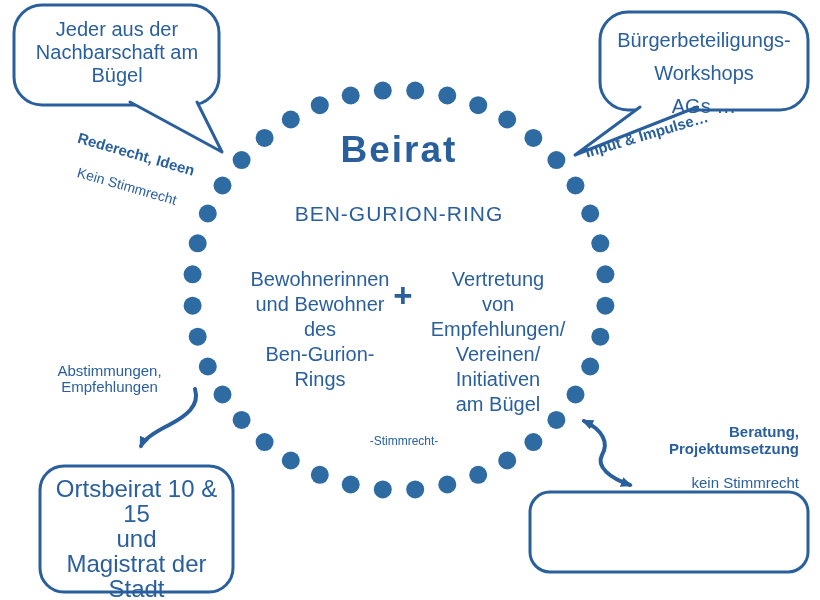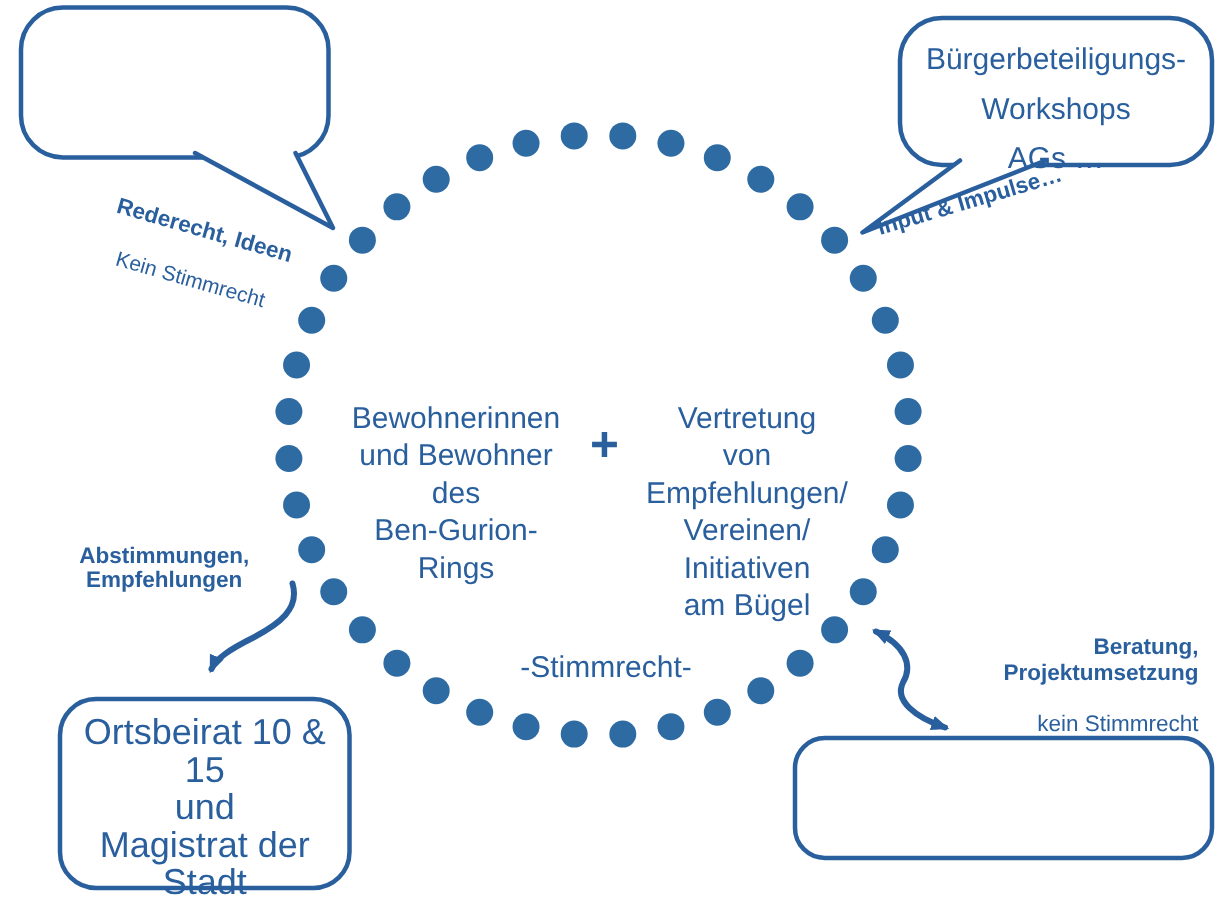--- a/index.html
+++ b/index.html
@@ -19,35 +19,35 @@
   .shape{fill:#ffffff;stroke:var(--accent);stroke-width:3;}
   .tail{fill:#ffffff;stroke:var(--accent);stroke-width:3;stroke-linejoin:round;stroke-linecap:round;}
   .arrow{fill:none;stroke:var(--accent);stroke-width:4;stroke-linecap:round;}
   marker path{fill:var(--accent);stroke:none;}
   .txt{position:absolute;white-space:pre-line;text-align:center;color:var(--accent);}
   .bold{font-weight:bold;}
 
   .title       {left:299px;top:129px;width:200px;font-size:37px;font-weight:bold;letter-spacing:2px;}
   .sub1        {left:289px;top:176px;width:220px;font-size:21px;letter-spacing:3.5px;}
   .sub2        {left:289px;top:202px;width:220px;font-size:21px;letter-spacing:1px;}
-  .left-group  {left:224px;top:267px;width:160px;font-size:20px;line-height:25px;}
+  .left-group  {left:240px;top:267px;width:160px;font-size:20px;line-height:25px;}
   .plus        {left:389px;top:279px;width:28px;font-size:33px;font-weight:bold;line-height:1;}
   .right-group {left:419px;top:267px;width:158px;font-size:20px;line-height:25px;}
-  .voting      {left:319px;top:434px;width:170px;font-size:20px;}
+  .voting      {left:319px;top:434px;width:170px;font-size:12px;}
 
   .bubble-tl-text{left:22px;top:18px;width:190px;font-size:20px;line-height:23px;}
   .bubble-tr-text{left:605px;top:24px;width:198px;font-size:20px;line-height:33px;}
   .box-bl-text  {left:44px;top:476px;width:185px;font-size:24px;line-height:25px;}
   .box-br-text  {left:534px;top:504px;width:270px;font-size:20px;line-height:25px;}
 
   .ann-tl{left:76px;top:110px;width:140px;line-height:17px;transform:rotate(16deg);transform-origin:left top;}
   .ann-tl .l1{font-size:15px;font-weight:bold;}
   .ann-tl .l2{font-size:14px;}
   .ann-tr{left:577px;top:146px;width:140px;font-size:15px;font-weight:bold;transform:rotate(-16.5deg);transform-origin:left top;}
-  .ann-bl{left:42px;top:363px;width:135px;font-size:15px;font-weight:bold;line-height:16px;}
+  .ann-bl{left:42px;top:363px;width:135px;font-size:15px;font-weight:normal;line-height:16px;}
   .ann-br{left:629px;top:406px;width:170px;text-align:right;font-size:15px;line-height:17px;}
 </style>
 </head>
 <body>
 
 <div class="stage">
 
   <svg width="820" height="600" viewBox="0 0 820 600">
     <defs>
       <marker id="ah" markerUnits="userSpaceOnUse" markerWidth="16" markerHeight="14" refX="9" refY="5" orient="auto-start-reverse">
@@ -110,33 +110,38 @@
 
     <rect class="shape" x="40" y="466" width="193" height="126" rx="24"></rect>
 
     <rect class="shape" x="530" y="492" width="278" height="80" rx="20"></rect>
 
     <path class="arrow" marker-end="url(#ah)" d="M195,389 C200,406 186,416 169,425 C153,433 144,439 141,446"></path>
 
     <path class="arrow" marker-start="url(#ah)" marker-end="url(#ah)" d="M584,421 C603,430 609,443 602,455 C596,467 610,478 630,485"></path>
   </svg>
 
+  <div class="txt title">Beirat</div>
+  <div class="txt sub2">BEN-GURION-RING</div>
   <div class="txt left-group">Bewohnerinnen
 und Bewohner
 des
 Ben-Gurion-Rings</div>
   <div class="txt plus">+</div>
   <div class="txt right-group">Vertretung
 von
 Empfehlungen/
 Vereinen/
 Initiativen
 am Bügel</div>
   <div class="txt voting">-Stimmrecht-</div>
 
+  <div class="txt bubble-tl-text">Jeder aus der
+Nachbarschaft am
+Bügel</div>
   <div class="txt bubble-tr-text">Bürgerbeteiligungs-
 Workshops
 AGs …</div>
   <div class="txt box-bl-text">Ortsbeirat 10 &amp; 15
 und
 Magistrat der Stadt
 Frankfurt am Main</div>
 
   <div class="txt ann-tl">
     <div class="l1">Rederecht, Ideen</div>

